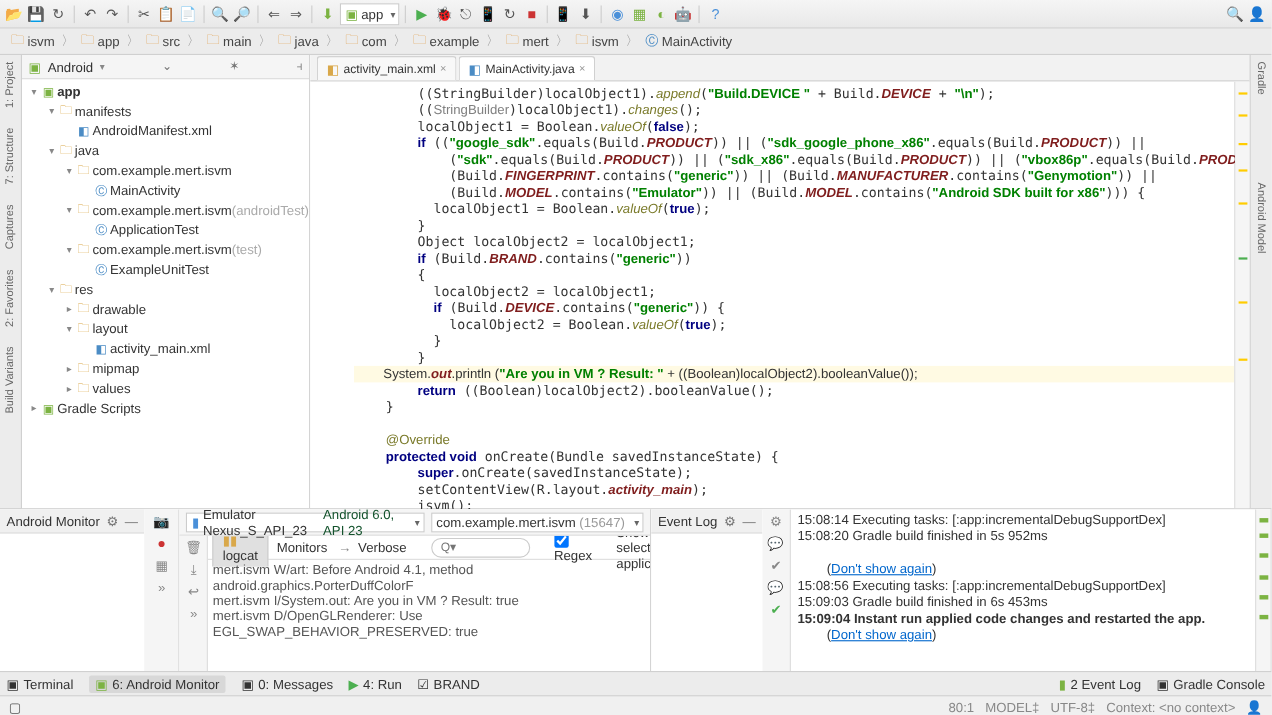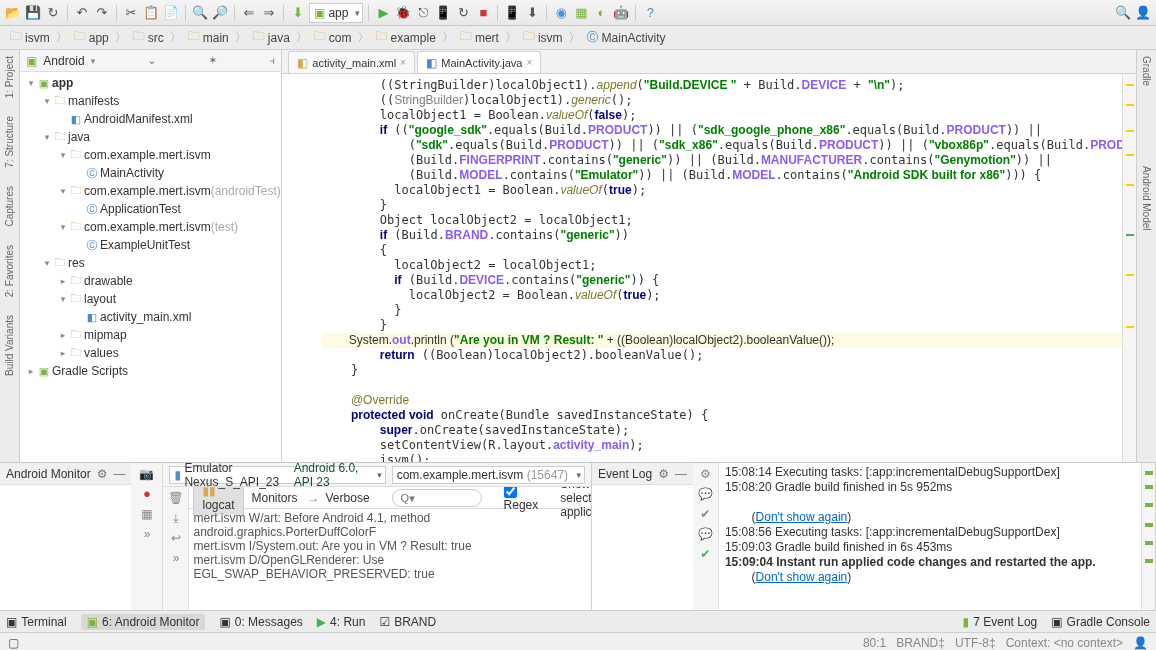--- a/index.html
+++ b/index.html
@@ -32,21 +32,21 @@
 .ic.andr { color:#7cb342; }
 .editor-pane { flex:1; background:#fff; display:flex; flex-direction:column; overflow:hidden; }
 .tabs { height:24px; background:#f2f2f2; border-bottom:1px solid #d0d0d0; display:flex; align-items:flex-end; padding-left:6px; }
 .tab { height:22px; background:#f8f8f8; border:1px solid #d0d0d0; border-bottom:none; padding:0 8px; display:flex; align-items:center; gap:4px; font-size:11px; cursor:pointer; border-radius:3px 3px 0 0; margin-right:2px;}
 .tab.active { background:#fff; font-weight:500; }
 .tab .x { color:#999; font-size:10px; }
 .code { flex:1; overflow:auto; font-family:Consolas,Monaco,monospace; font-size:12px; line-height:15px; padding:4px 0 4px 40px; white-space:pre; color:#333; position:relative; }
 .code .kw { color:#000080; font-weight:bold; }
 .code .str { color:#008000; font-weight:bold; }
 .code .mth { color:#7a7a2a; font-style:italic; }
-.code .st { color:#8b5cf6; font-weight:bold; }
+.code .st { color:#7f1d1d; font-style:italic; font-weight:bold; }
 .code .com { color:#808080; }
 .code .ov { color:#7a7a2a; }
 .code .hl { background:#fffae3; display:block; }
 .bottom-tools { display:flex; height:148px; border-top:1px solid #c8c8c8;}
 .btool { flex:1; display:flex; flex-direction:row; background:#fff; border-right:1px solid #d0d0d0; overflow:hidden;}
 .btool-header { height:22px; background:#f0f0f0; border-bottom:1px solid #ddd; display:flex; align-items:center; padding:0 6px; font-size:11px; gap:6px;}
 .btool-header .tool-ic { margin-left:auto; font-size:12px; color:#777; cursor:pointer; }
 .monitor-ctrl { height:24px; background:#f5f5f5; border-bottom:1px solid #ddd; display:flex; align-items:center; padding:0 6px; gap:6px; font-size:11px;}
 .monitor-ctrl .sel { border:1px solid #ccc; background:#fff; padding:1px 16px 1px 4px; height:18px; display:flex; align-items:center; position:relative; }
 .monitor-ctrl .sel::after{content:"▾";position:absolute;right:3px;font-size:9px;color:#666;}
@@ -251,21 +251,21 @@
       </div>
   </div>
 
   <div class="editor-pane">
     <div class="tabs" id="etabs">
         <div class="tab"><span style="color:#d9a84a">◧</span> activity_main.xml <span class="x">×</span></div>
         <div class="tab active"><span style="color:#4b8cc5">◧</span> MainActivity.java <span class="x">×</span></div>
       </div>
     <div style="flex:1;display:flex;overflow:hidden;">
       <div class="code" id="code">        ((StringBuilder)localObject1).<span class="mth">append</span>(<span class="str">"Build.DEVICE "</span> + Build.<span class="st">DEVICE</span> + <span class="str">"\n"</span>);
-        ((<span class="com">StringBuilder</span>)localObject1).<span class="mth">generic</span>();
+        ((<span class="com">StringBuilder</span>)localObject1).<span class="mth">changes</span>();
         localObject1 = Boolean.<span class="mth">valueOf</span>(<span class="kw">false</span>);
         <span class="kw">if</span> ((<span class="str">"google_sdk"</span>.equals(Build.<span class="st">PRODUCT</span>)) || (<span class="str">"sdk_google_phone_x86"</span>.equals(Build.<span class="st">PRODUCT</span>)) ||
             (<span class="str">"sdk"</span>.equals(Build.<span class="st">PRODUCT</span>)) || (<span class="str">"sdk_x86"</span>.equals(Build.<span class="st">PRODUCT</span>)) || (<span class="str">"vbox86p"</span>.equals(Build.<span class="st">PRODUCT</span>)) ||
             (Build.<span class="st">FINGERPRINT</span>.contains(<span class="str">"generic"</span>)) || (Build.<span class="st">MANUFACTURER</span>.contains(<span class="str">"Genymotion"</span>)) ||
             (Build.<span class="st">MODEL</span>.contains(<span class="str">"Emulator"</span>)) || (Build.<span class="st">MODEL</span>.contains(<span class="str">"Android SDK built for x86"</span>))) {
           localObject1 = Boolean.<span class="mth">valueOf</span>(<span class="kw">true</span>);
         }
         Object localObject2 = localObject1;
         <span class="kw">if</span> (Build.<span class="st">BRAND</span>.contains(<span class="str">"generic"</span>))
         {
@@ -398,27 +398,27 @@
     </span>
   <span class="btab">▣ <span>0: Messages</span></span>
   <span class="btab">
       <span style="color:#4caf50">▶</span> 
       <span>4: Run</span>
     </span>
   <span class="btab">☑ <span>BRAND</span></span>
   <span style="flex:1"></span>
   <span class="btab">
       <span style="color:#7cb342">▮</span> 
-      <span>7 Event Log</span>
+      <span>2 Event Log</span>
     </span>
   <span class="btab">▣ <span>Gradle Console</span></span>
 </div>
 
 <div class="status">
   <span>▢</span>
   <div class="r">
     <span>80:1</span>
-    <span>BRAND‡</span>
+    <span>MODEL‡</span>
     <span>UTF-8‡</span>
     <span>Context: &lt;no context&gt;</span>
     <span>👤</span>
   </div>
 </div>
 
 </body></html>

